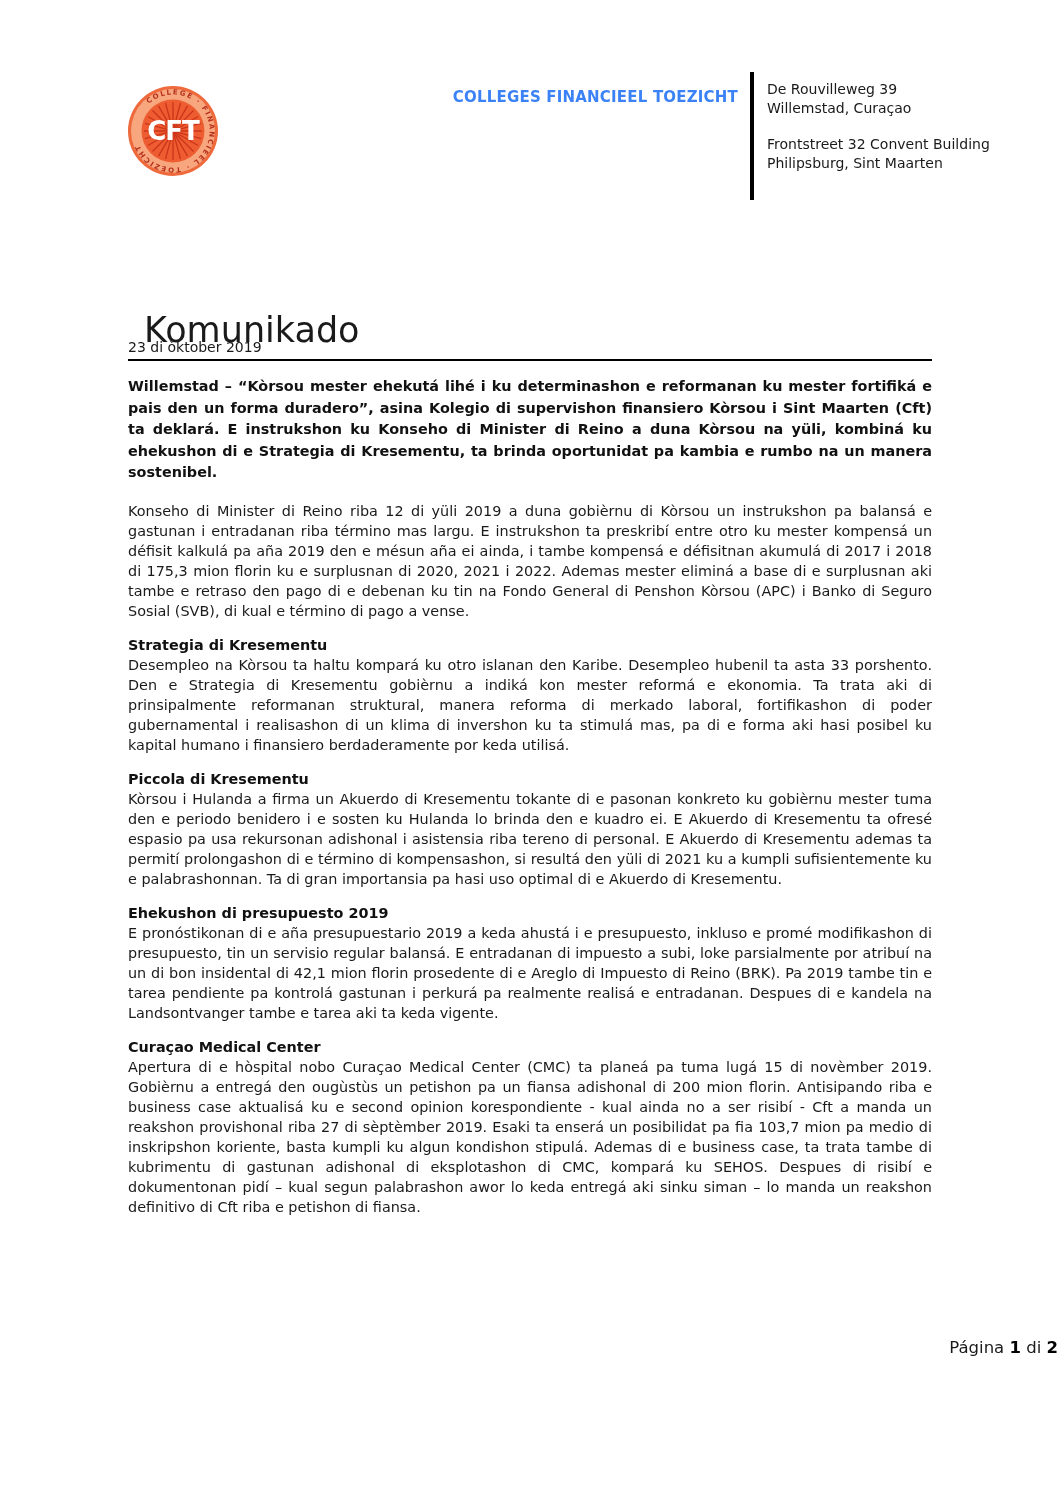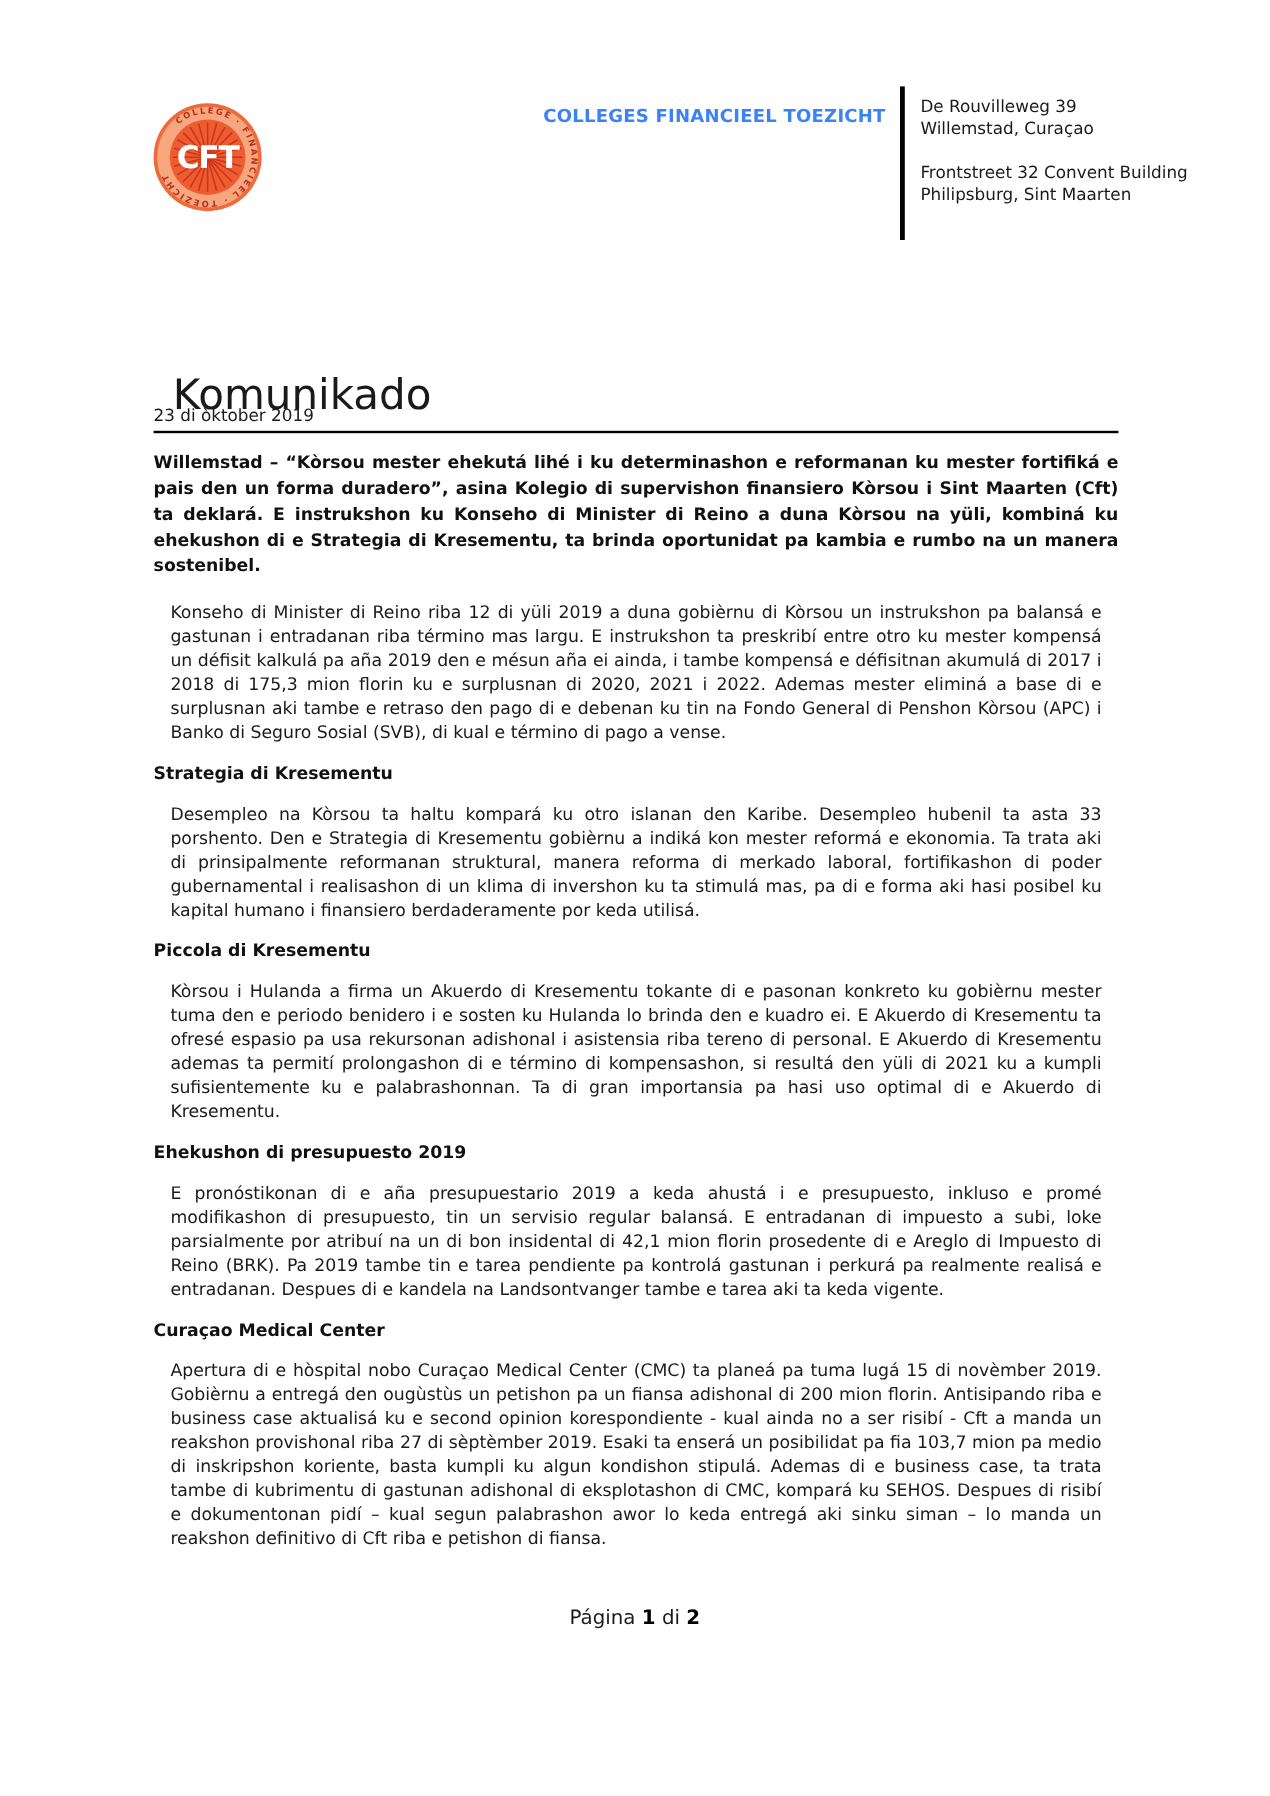--- a/index.html
+++ b/index.html
@@ -38,33 +38,33 @@
     margin: 0 0 15px 0;
     font-size: 17px; font-weight: bold; line-height: 29px;
     text-align: justify; color: #111;
   }
   .lead {
     margin: 0 0 17px 0;
     font-size: 14.4px; font-weight: bold; line-height: 21.5px;
     text-align: justify; color: #111;
   }
   .para {
-    margin: 14px;
+    margin: 0;
     font-size: 14.4px; line-height: 20px;
     text-align: justify; color: #1a1a1a;
   }
   .section { margin-top: 14px; }
   .section h3 {
     margin: 0; font-size: 14.4px; line-height: 20px; font-weight: bold; color: #111;
   }
 
   
   .footer {
     position: absolute; left: 0; top: 1338px; width: 1058px;
-    text-align: center; font-size: 16.5px; color: #1a1a1a;
+    text-align: right; font-size: 16.5px; color: #1a1a1a;
   }
   .footer b { font-weight: bold; color: #000; }
 </style>
 </head>
 <body>
 
 <div class="page">
 
   <div class="logo">
     <svg width="94" height="94" viewBox="0 0 94 94">

